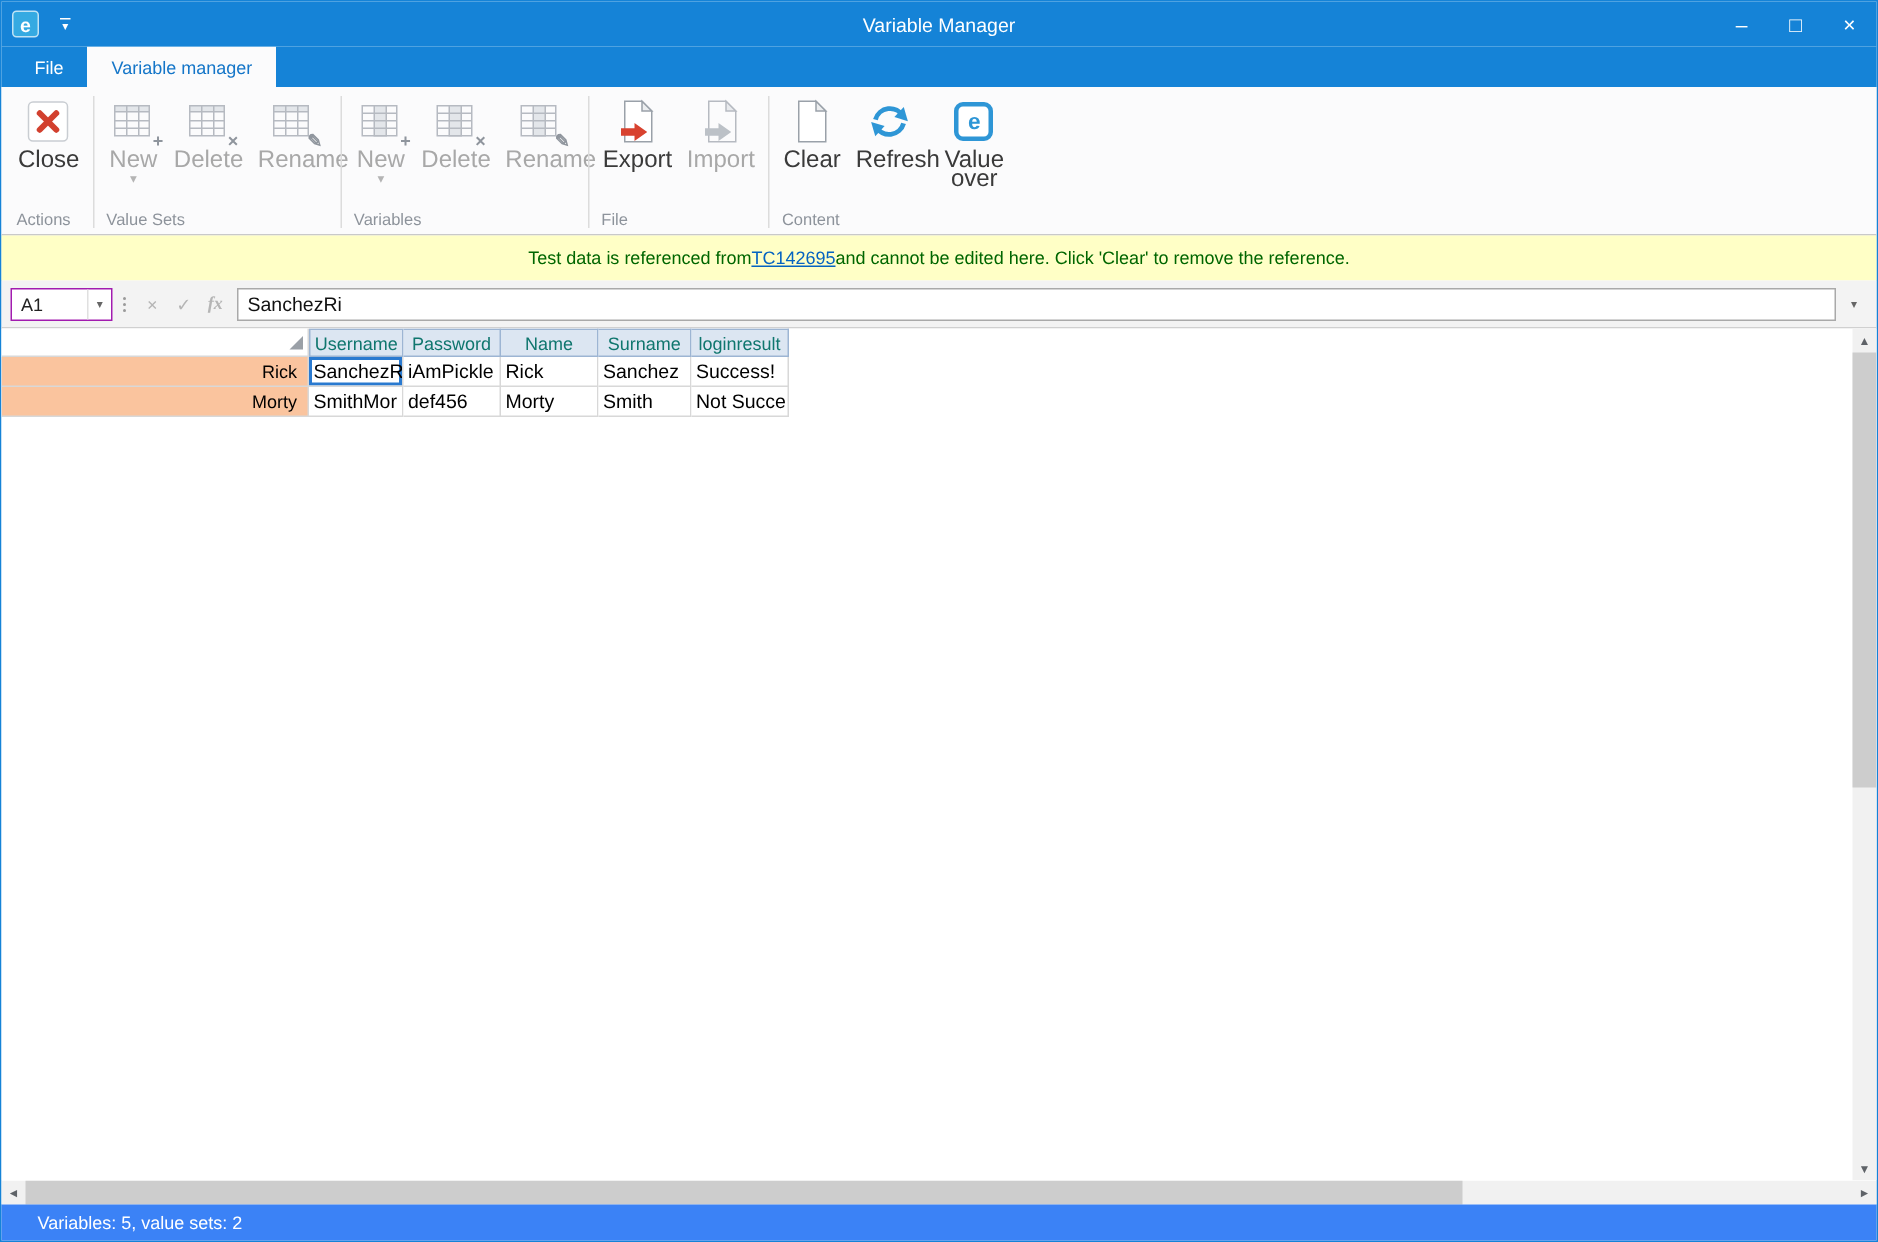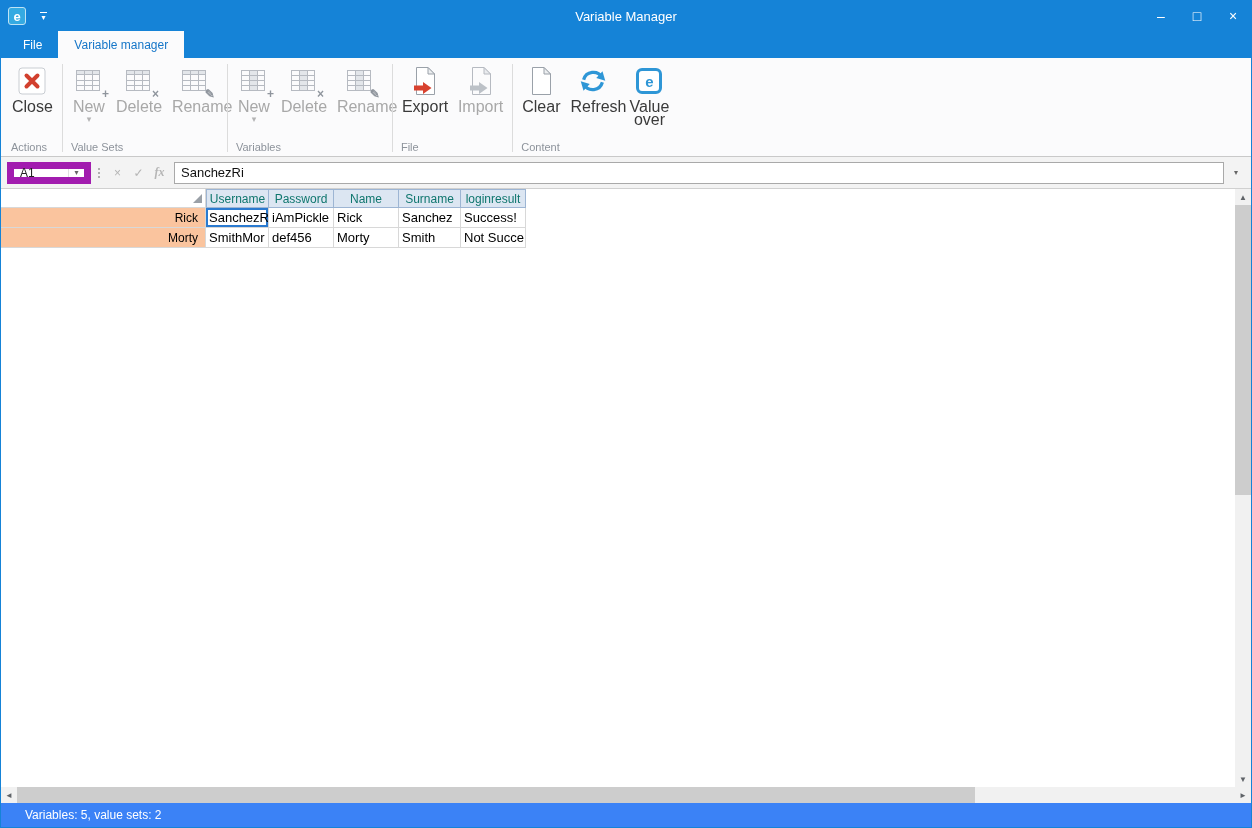--- a/index.html
+++ b/index.html
@@ -38,21 +38,21 @@
   .badge { position:absolute; right:-5px; bottom:-1px; font-size:12px; font-weight:bold; color:#8f959d; line-height:10px; }
   .copyover-icon { width:26px; height:26px; border:3px solid #2e96d6; border-radius:6px; background:#fff; color:#2e96d6;
                    display:flex; align-items:center; justify-content:center; font-weight:bold; font-size:15px; }
 
   
   .notice { flex:0 0 30px; background:#ffffc6; display:flex; align-items:center; justify-content:center; font-size:12px; color:#006600; }
   .notice a { color:#0563c1; text-decoration:underline; cursor:pointer; }
 
   
   .fbar { flex:0 0 32px; background:#f3f3f3; border-bottom:1px solid #d0d0d0; display:flex; align-items:center; padding:0 6px; }
-  .namebox { width:84px; height:22px; background:#fff; border:7px solid #a21caf; display:flex; align-items:center; }
+  .namebox { width:68px; height:22px; background:#fff; border:1px solid #a21caf; display:flex; align-items:center; }
   .namebox .ref { flex:1; padding-left:6px; font-size:12px; color:#222; }
   .nb-arrow { width:16px; height:100%; border-left:1px solid #e0e0e0; display:flex; align-items:center; justify-content:center; color:#666; font-size:8px; cursor:default; }
   .fsep { width:12px; display:flex; flex-direction:column; align-items:center; justify-content:center; gap:2px; margin:0 2px; }
   .fsep i { width:2px; height:2px; background:#9a9a9a; border-radius:50%; }
   .fbtn { width:21px; height:20px; display:flex; align-items:center; justify-content:center; color:#b5b5b5; font-size:12px; cursor:default; }
   .fbtn.fx { font-style:italic; font-family:"Liberation Serif", serif; font-weight:bold; }
   .finput { flex:1; height:22px; background:#fff; border:1px solid #a9a9a9; margin-left:4px; padding:0 6px; font-size:13px;
             font-family:"Liberation Sans", sans-serif; color:#111; outline:none; }
   .fexpand { width:18px; height:22px; display:flex; align-items:center; justify-content:center; color:#666; font-size:8px; margin-left:3px; cursor:default; }
 
@@ -280,20 +280,25 @@
             <span class="copyover-icon">e</span>
           </span>
           <span class="rlabel">Value over</span>
         </div>
       </div>
       <div class="rgroup-label">Content</div>
     </div>
 
   </div>
 
+  <div class="notice">
+    <span>Test data is referenced from </span>
+    <a>TC142695</a>
+    <span> and cannot be edited here. Click 'Clear' to remove the reference.</span>
+  </div>
 
   <div class="fbar">
     <div class="namebox">
       <span class="ref">A1</span>
       <span class="nb-arrow">▾</span>
     </div>
     <div class="fsep">
         <i></i>
         <i></i>
         <i></i>

